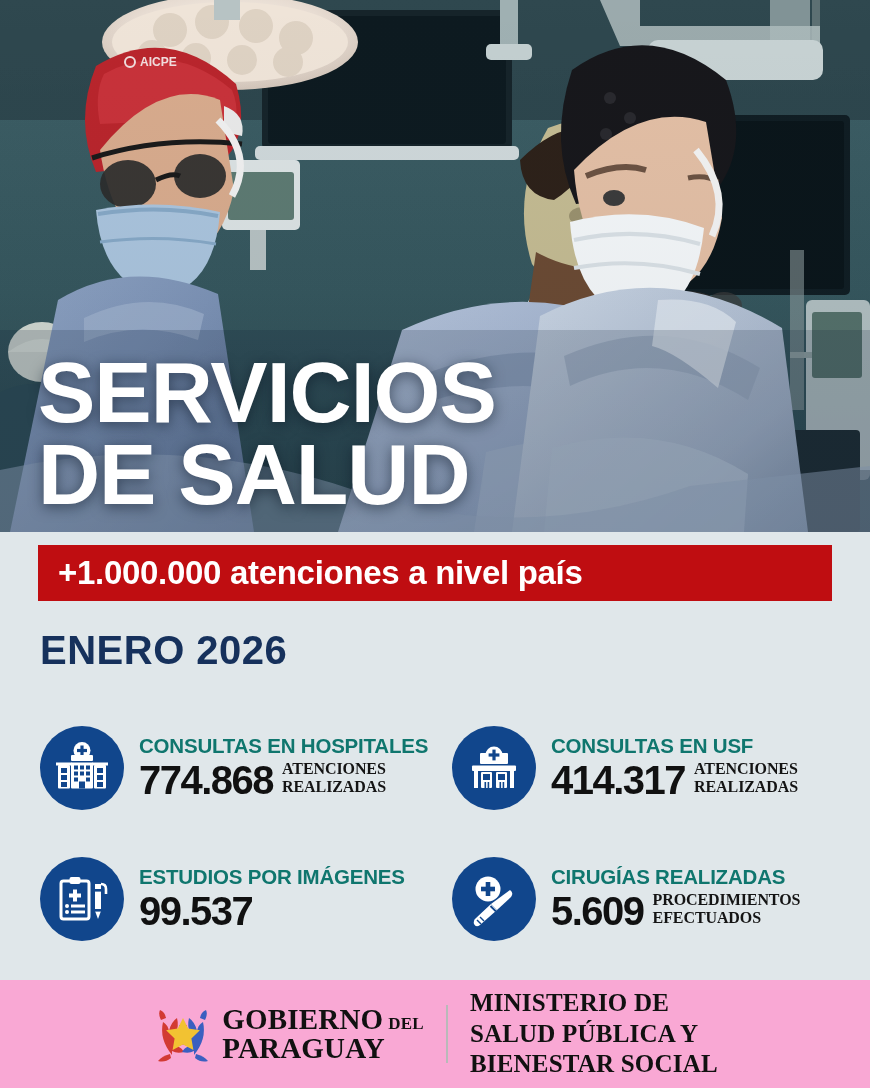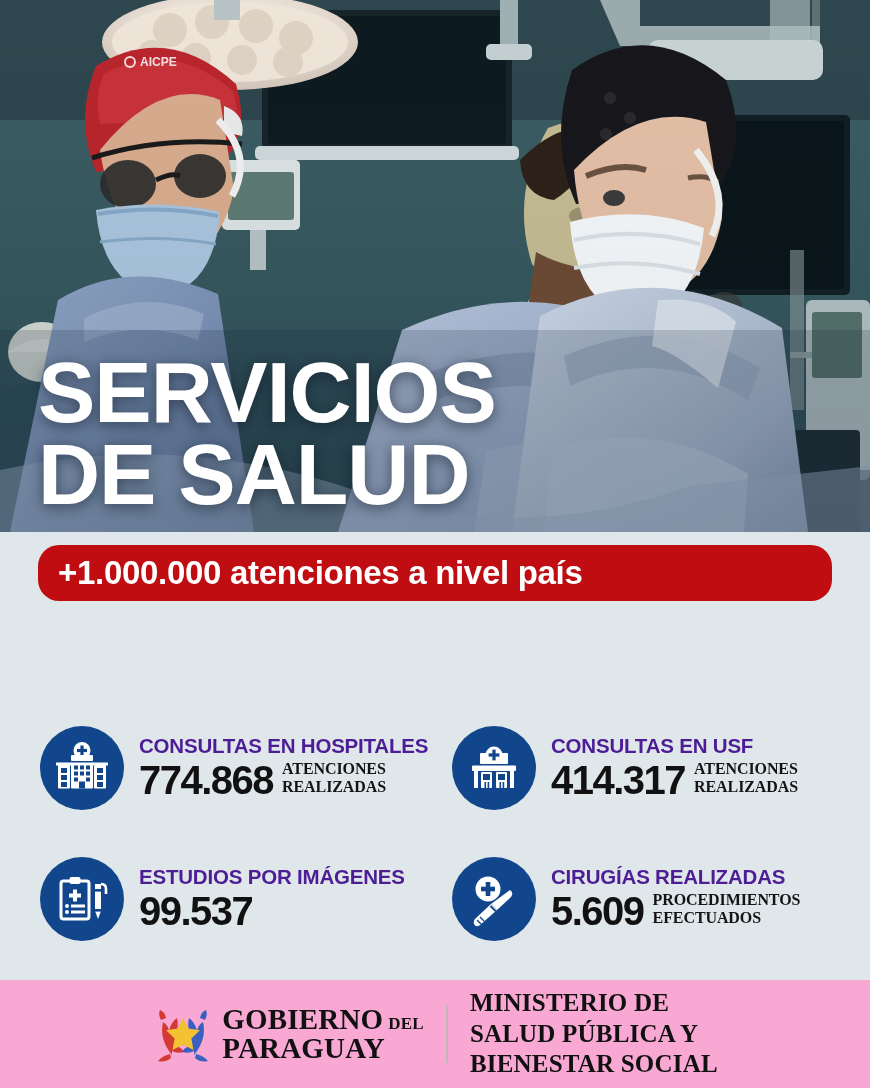--- a/index.html
+++ b/index.html
@@ -29,21 +29,21 @@
     color:#ffffff;
     text-shadow:0 3px 14px rgba(10,20,35,0.55);
     z-index:5;
     white-space:pre-line;
   }
 
   
   .red-banner {
     position:absolute; left:38px; top:545px; width:794px; height:56px;
     background:#bf0d11;
-    display:flex; align-items:center;border-radius:21px;
+    display:flex; align-items:center;
   }
   .red-banner-text {
     color:#ffffff;
     font-weight:bold;
     font-size:33px;
     letter-spacing:-0.3px;
     padding-left:20px;
     white-space:nowrap;
   }
 
@@ -66,21 +66,21 @@
   .stat { display:flex; align-items:center; }
   .stat-icon {
     width:84px; height:84px; flex:0 0 84px;
     border-radius:50%;
     background:#11468c;
     display:flex; align-items:center; justify-content:center;
   }
   .stat-icon svg { display:block; }
   .stat-body { padding-left:15px; }
   .stat-title {
-    color:#4c1d95;
+    color:#0f766e;
     font-weight:bold;
     font-size:20.5px;
     letter-spacing:-0.2px;
     line-height:1.05;
     white-space:nowrap;
   }
   .stat-row { display:flex; align-items:flex-start; margin-top:3px; }
   .stat-value {
     color:#111111;
     font-weight:bold;
@@ -350,20 +350,21 @@
     </svg>
   </div>
 
   <div class="hero-title">SERVICIOS
 DE SALUD</div>
 
   <div class="red-banner">
     <span class="red-banner-text">+1.000.000 atenciones a nivel país</span>
   </div>
 
+  <div class="date-label">ENERO 2026</div>
 
   <div class="stats">
 
     <div class="stat">
       <div class="stat-icon">
         <svg width="56" height="56" viewBox="0 0 56 56" xmlns="http://www.w3.org/2000/svg" aria-hidden="true">
           <g fill="#ffffff">
             <circle cx="28" cy="10.5" r="8.5" fill="#ffffff"></circle>
             <rect x="26.4" y="5.5" width="3.2" height="10" fill="#11468c"></rect>
             <rect x="23" y="8.9" width="10" height="3.2" fill="#11468c"></rect>

